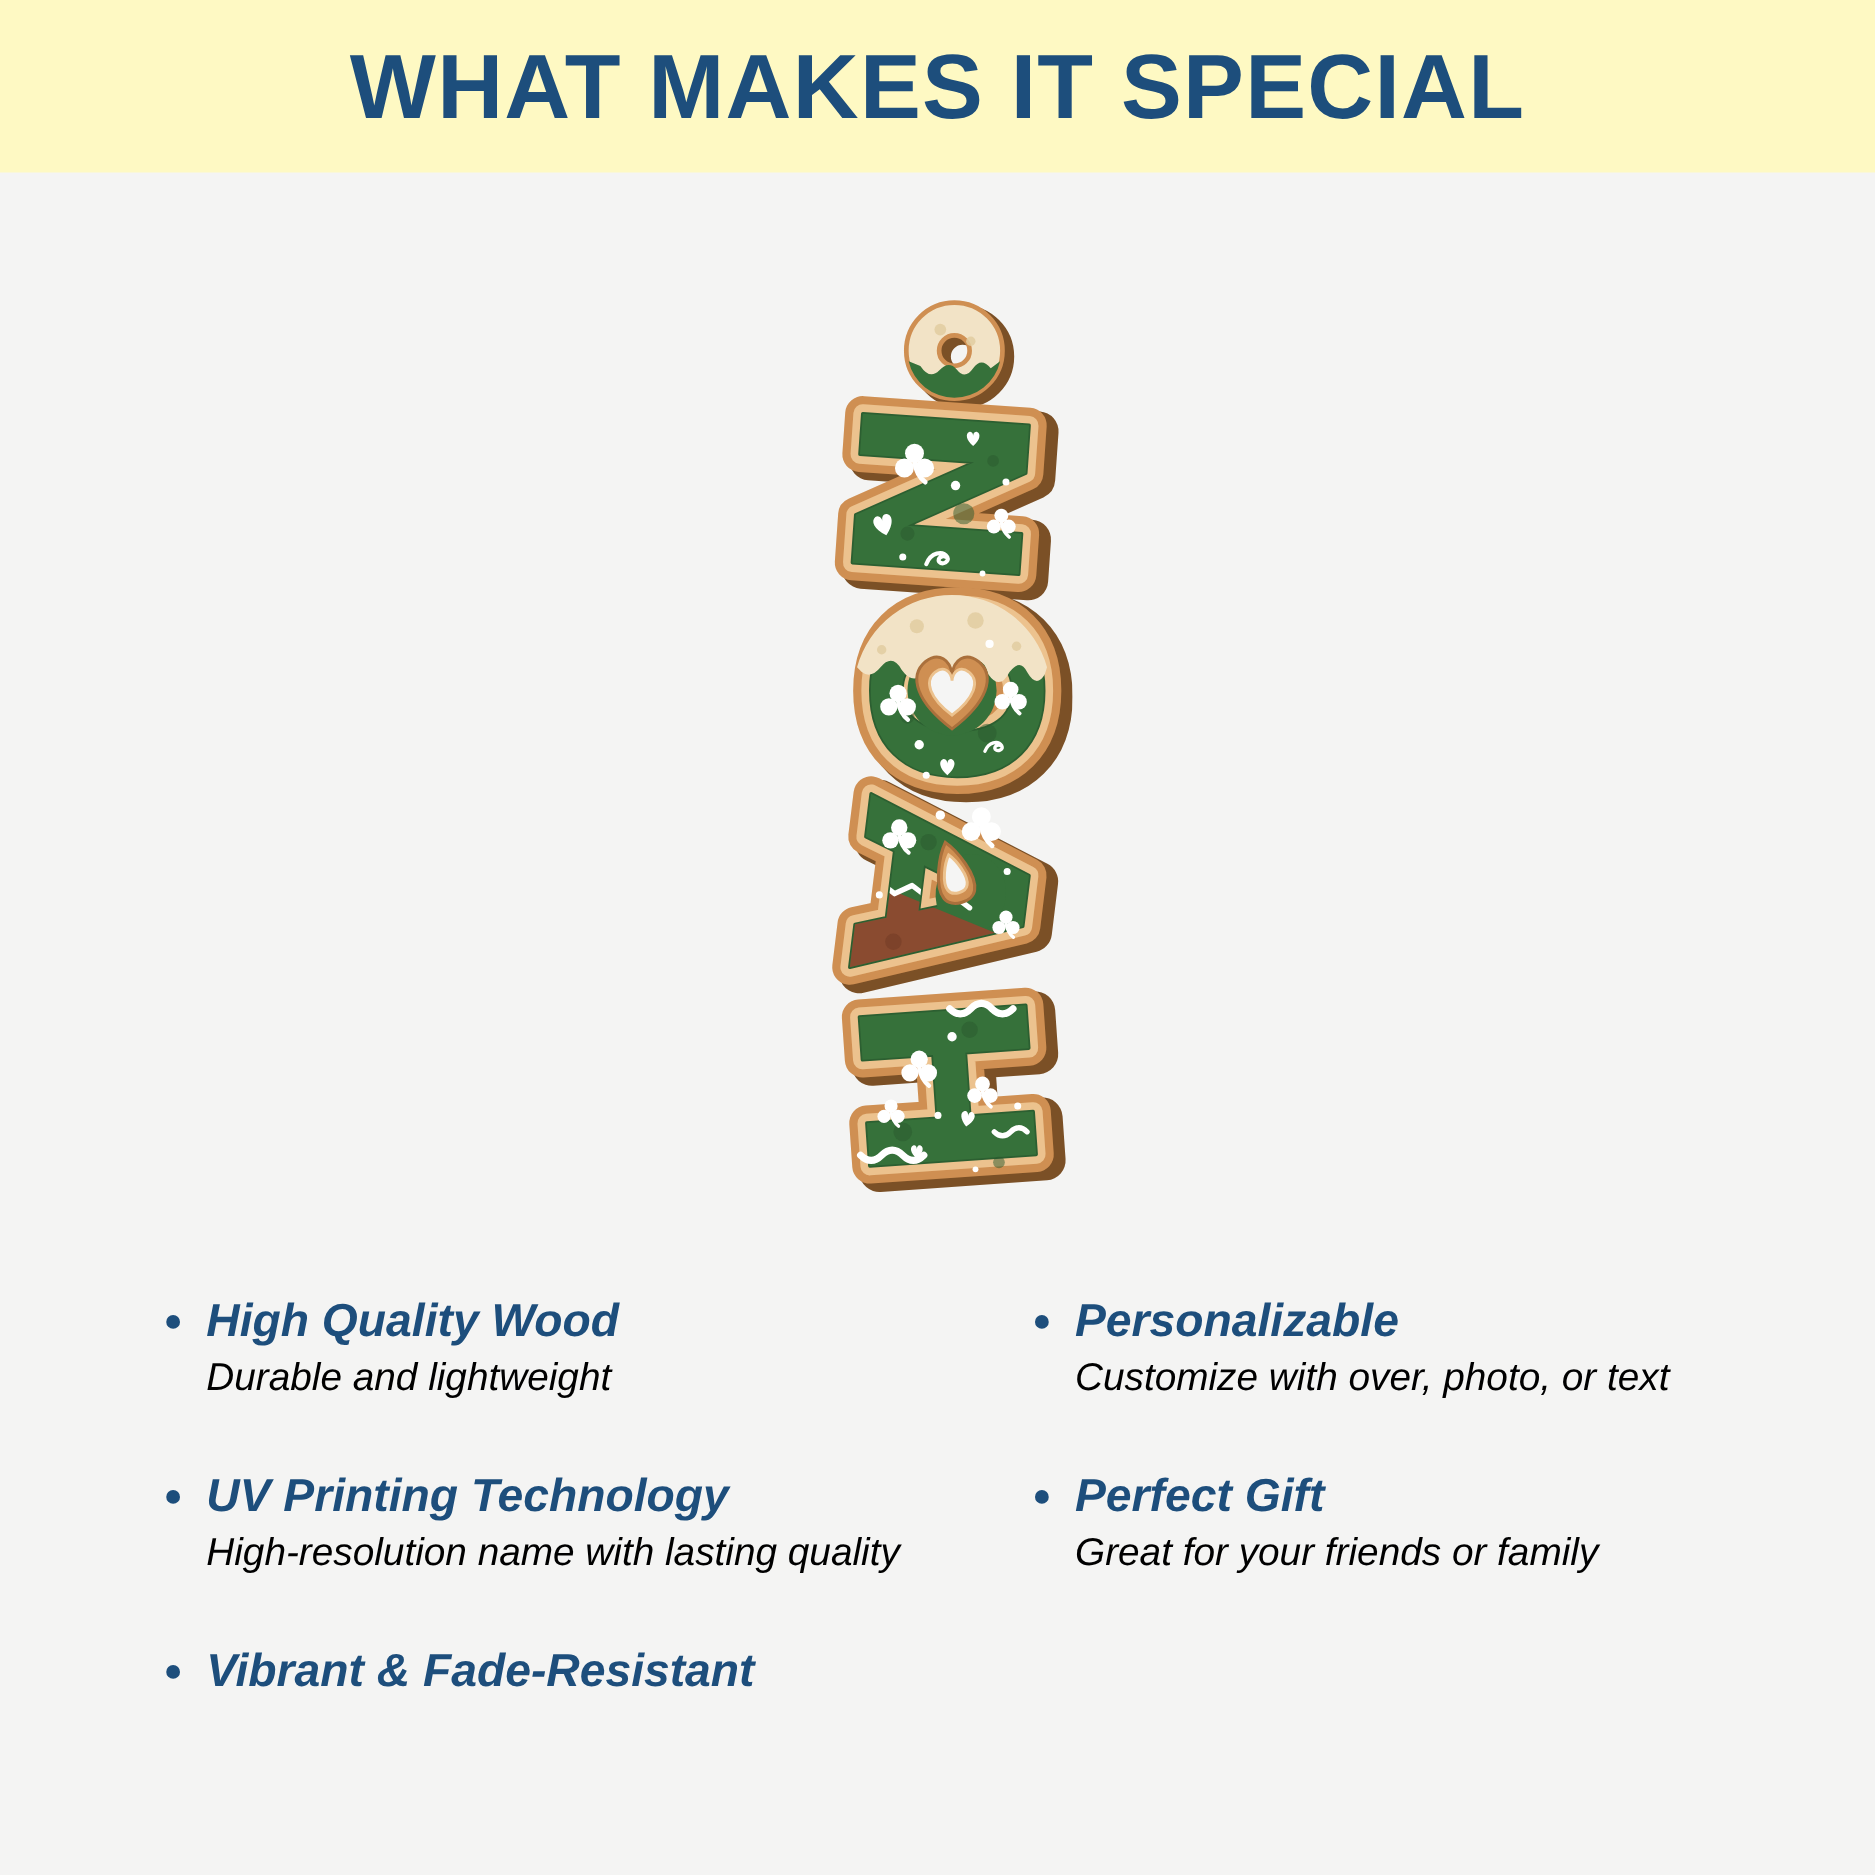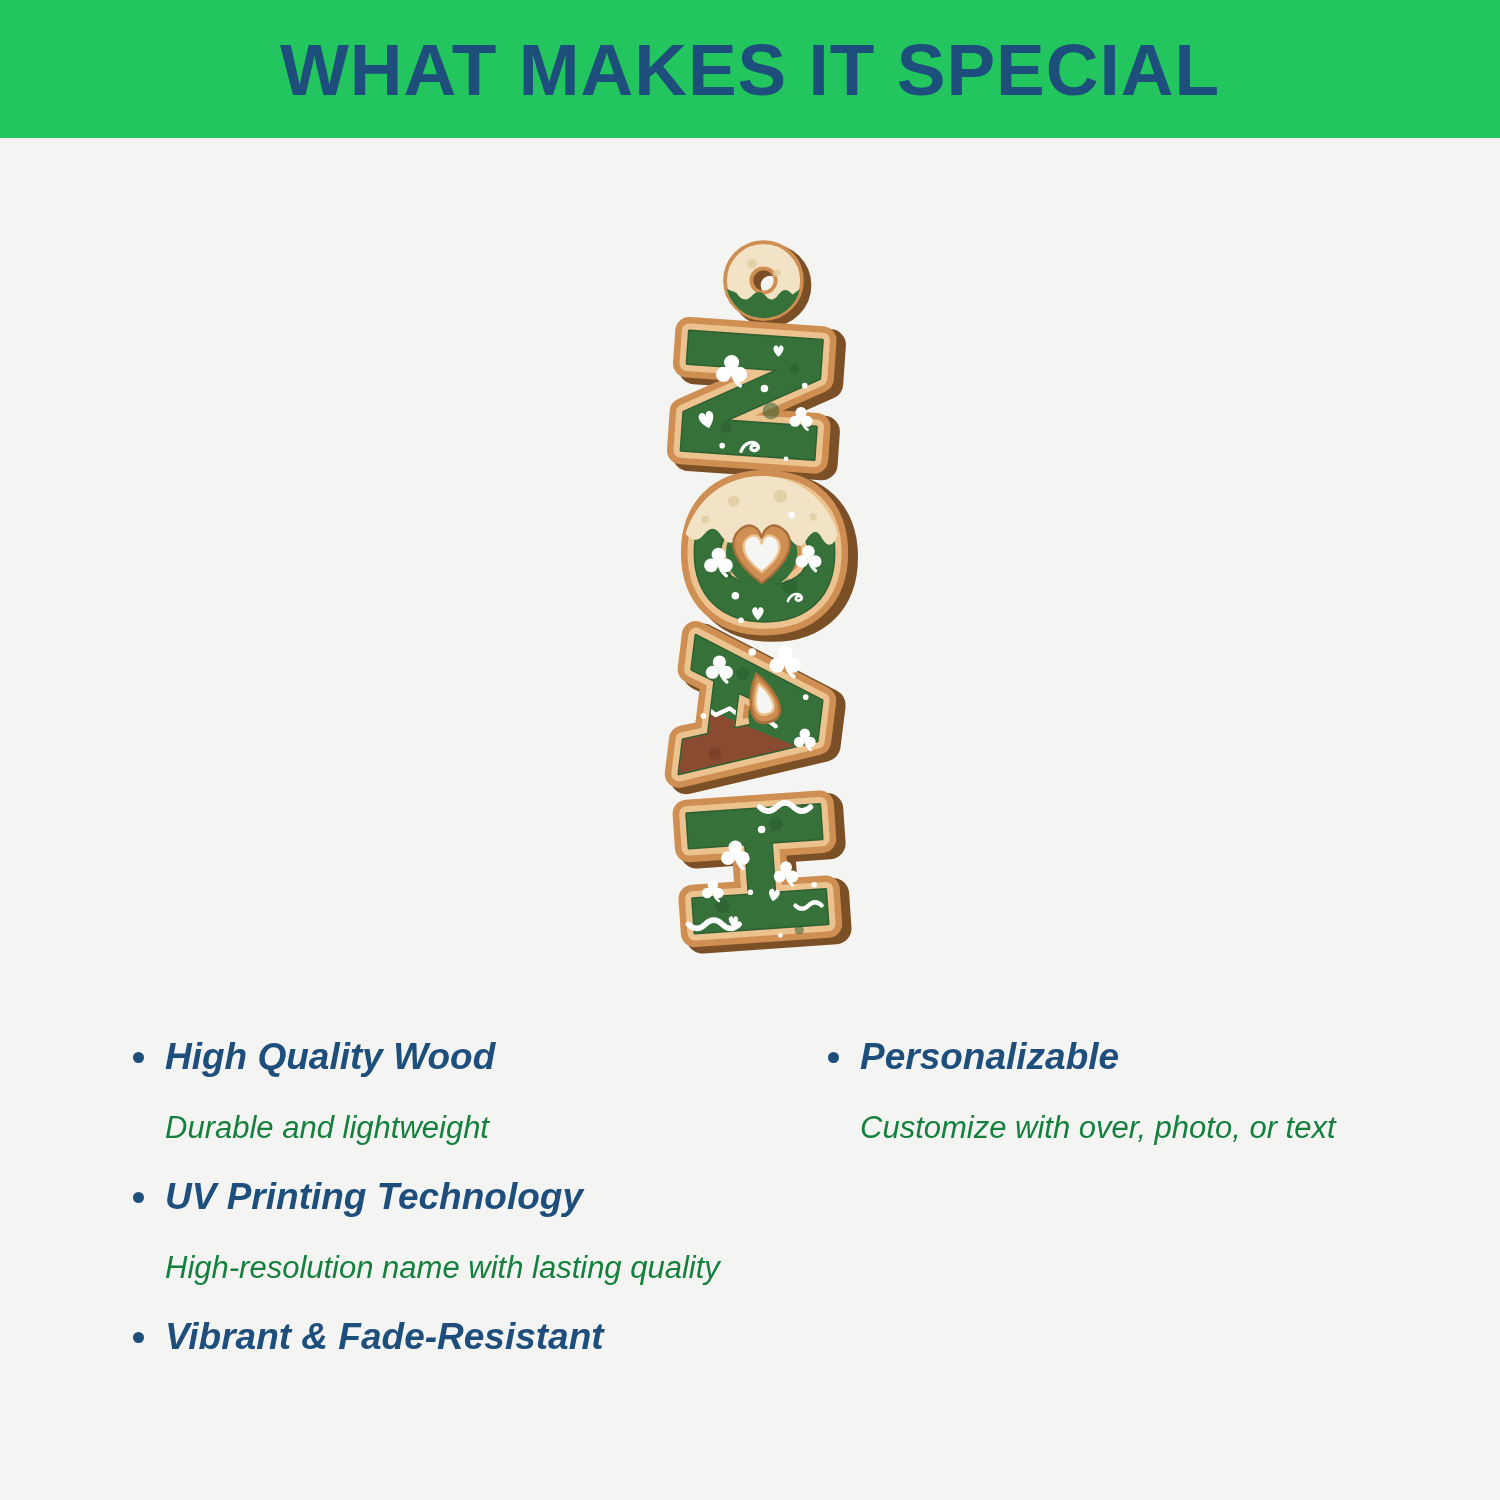--- a/index.html
+++ b/index.html
@@ -4,21 +4,21 @@
 <style>
   html,body{margin:0;padding:0;}
   body{
     width:1500px;height:1500px;overflow:hidden;
     background:#f4f4f3;
     font-family:"Liberation Sans", sans-serif;
     position:relative;
   }
   
   .banner{
-    height:138px;background:#22c55e;
+    height:138px;background:#fef9c3;
     display:flex;align-items:center;justify-content:center;
   }
   .banner h1{
     margin:0;font-size:73px;font-weight:700;letter-spacing:1px;
     color:#1d4e7c;
   }
   
   .product-wrap{
     margin-top:90px;
     display:flex;justify-content:center;
@@ -44,21 +44,21 @@
   .deco-line-sm{fill:none;stroke:#ffffff;stroke-width:4.5;stroke-linecap:round;stroke-linejoin:round;}
   .dk-spot{fill:#2a5a2e;opacity:.5;}
   .cream-spot{fill:#e2cda0;opacity:.85;}
   
   .features{position:relative;margin-top:62px;}
   .col-left{margin-left:133px;width:690px;}
   .col-right{position:absolute;left:828px;top:0;width:640px;}
   .feature{display:flex;gap:21px;height:140px;box-sizing:border-box;font-style:italic;}
   .dot{width:11px;height:11px;border-radius:50%;background:#1d4e7c;margin-top:17px;flex:none;}
   .ftitle{font-size:37px;font-weight:700;color:#1d4e7c;line-height:1.2;}
-  .fdesc{font-size:31px;font-weight:400;color:#15803d;margin-top:30px;line-height:1.25;}
+  .fdesc{font-size:31px;font-weight:400;color:#000000;margin-top:4px;line-height:1.25;}
 </style>
 </head>
 <body>
 
 <div class="banner">
   <h1>WHAT MAKES IT SPECIAL</h1>
 </div>
 
 <div class="product-wrap">
   <svg viewBox="36 0 216 794" role="img" aria-label="Personalized wooden ornament: gingerbread cookie letters spelling NOAH vertically, green icing with shamrocks, hearts and white icing squiggles, hanging ring on top">
@@ -220,14 +220,21 @@
     </div>
   </div>
   <div class="col-right">
     <div class="feature">
       <span class="dot"></span>
       <div class="ftext">
         <div class="ftitle">Personalizable</div>
         <div class="fdesc">Customize with over, photo, or text</div>
       </div>
     </div>
+    <div class="feature">
+      <span class="dot"></span>
+      <div class="ftext">
+        <div class="ftitle">Perfect Gift</div>
+        <div class="fdesc">Great for your friends or family</div>
+      </div>
+    </div>
   </div>
 </div>
 
 </body></html>

